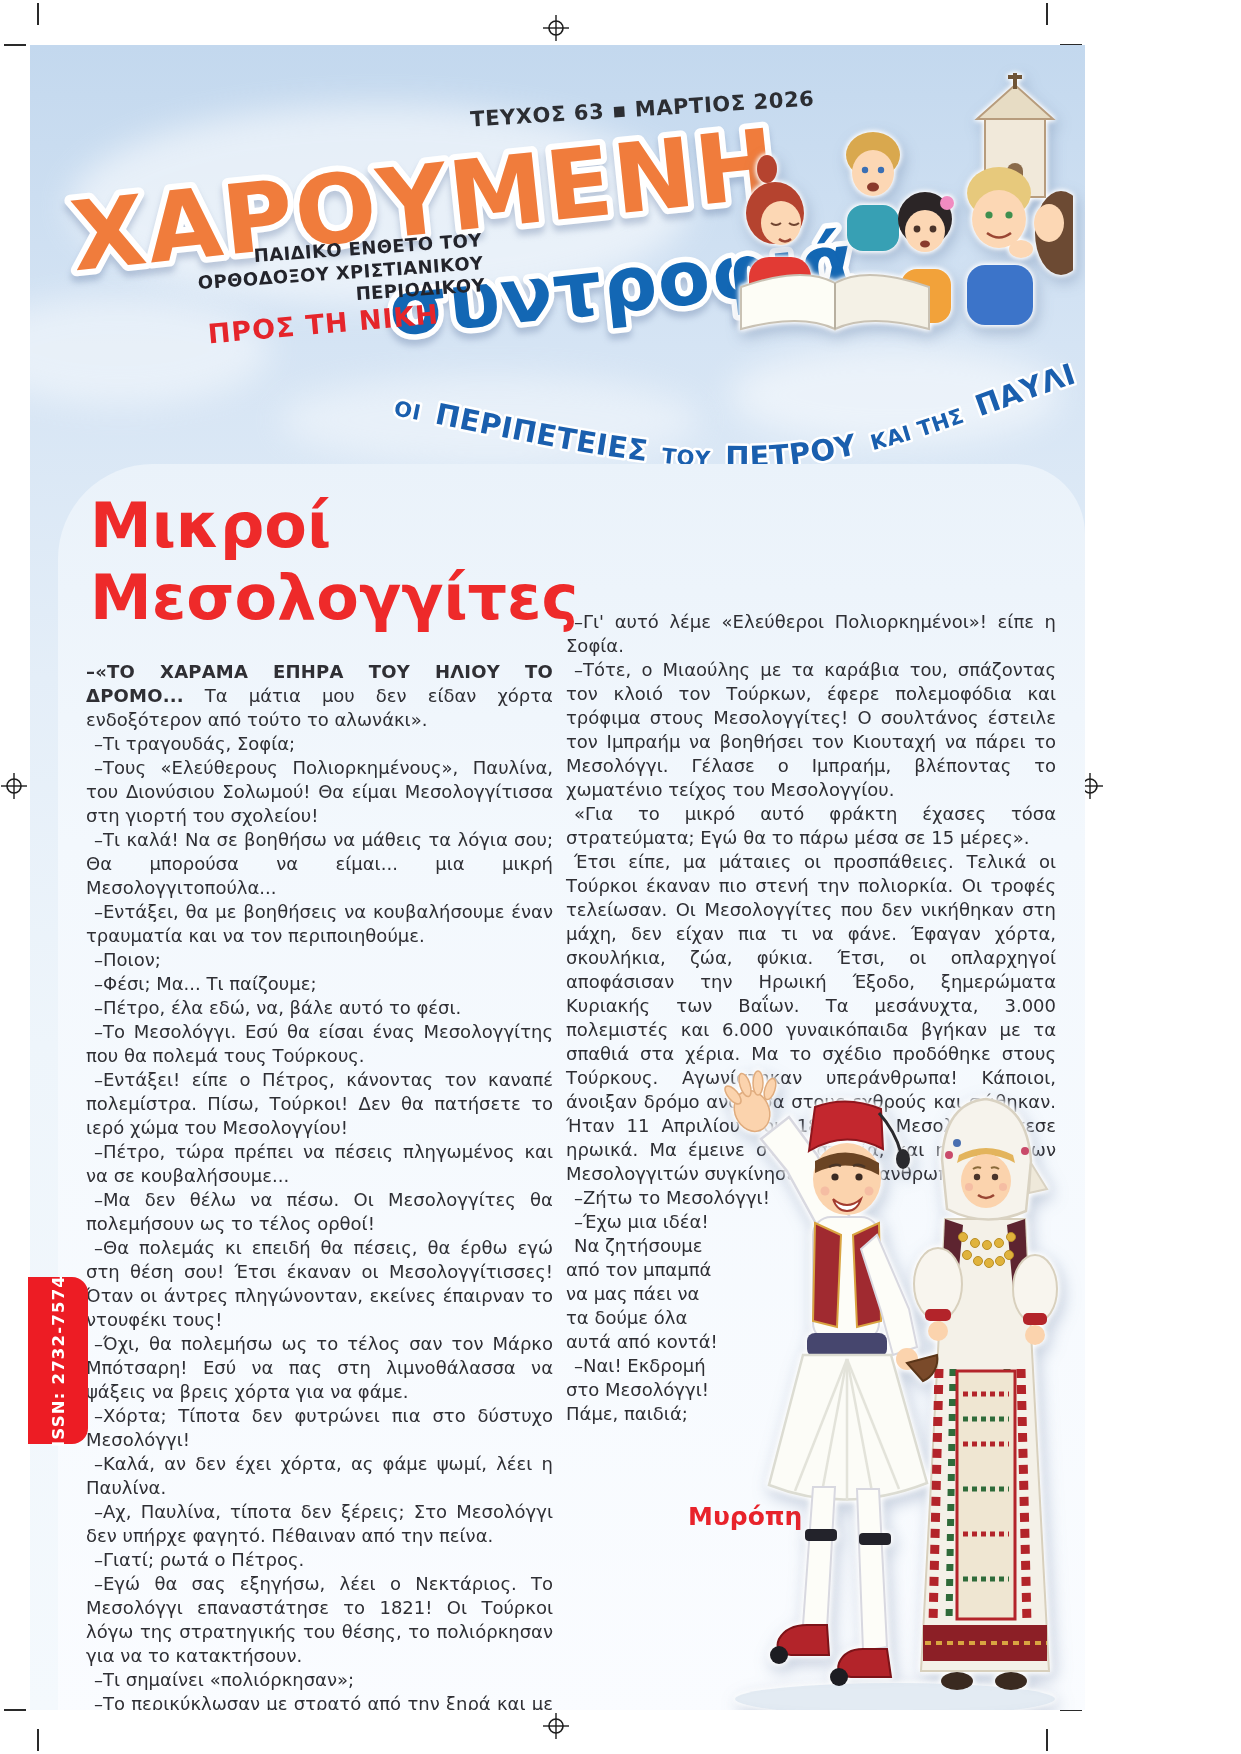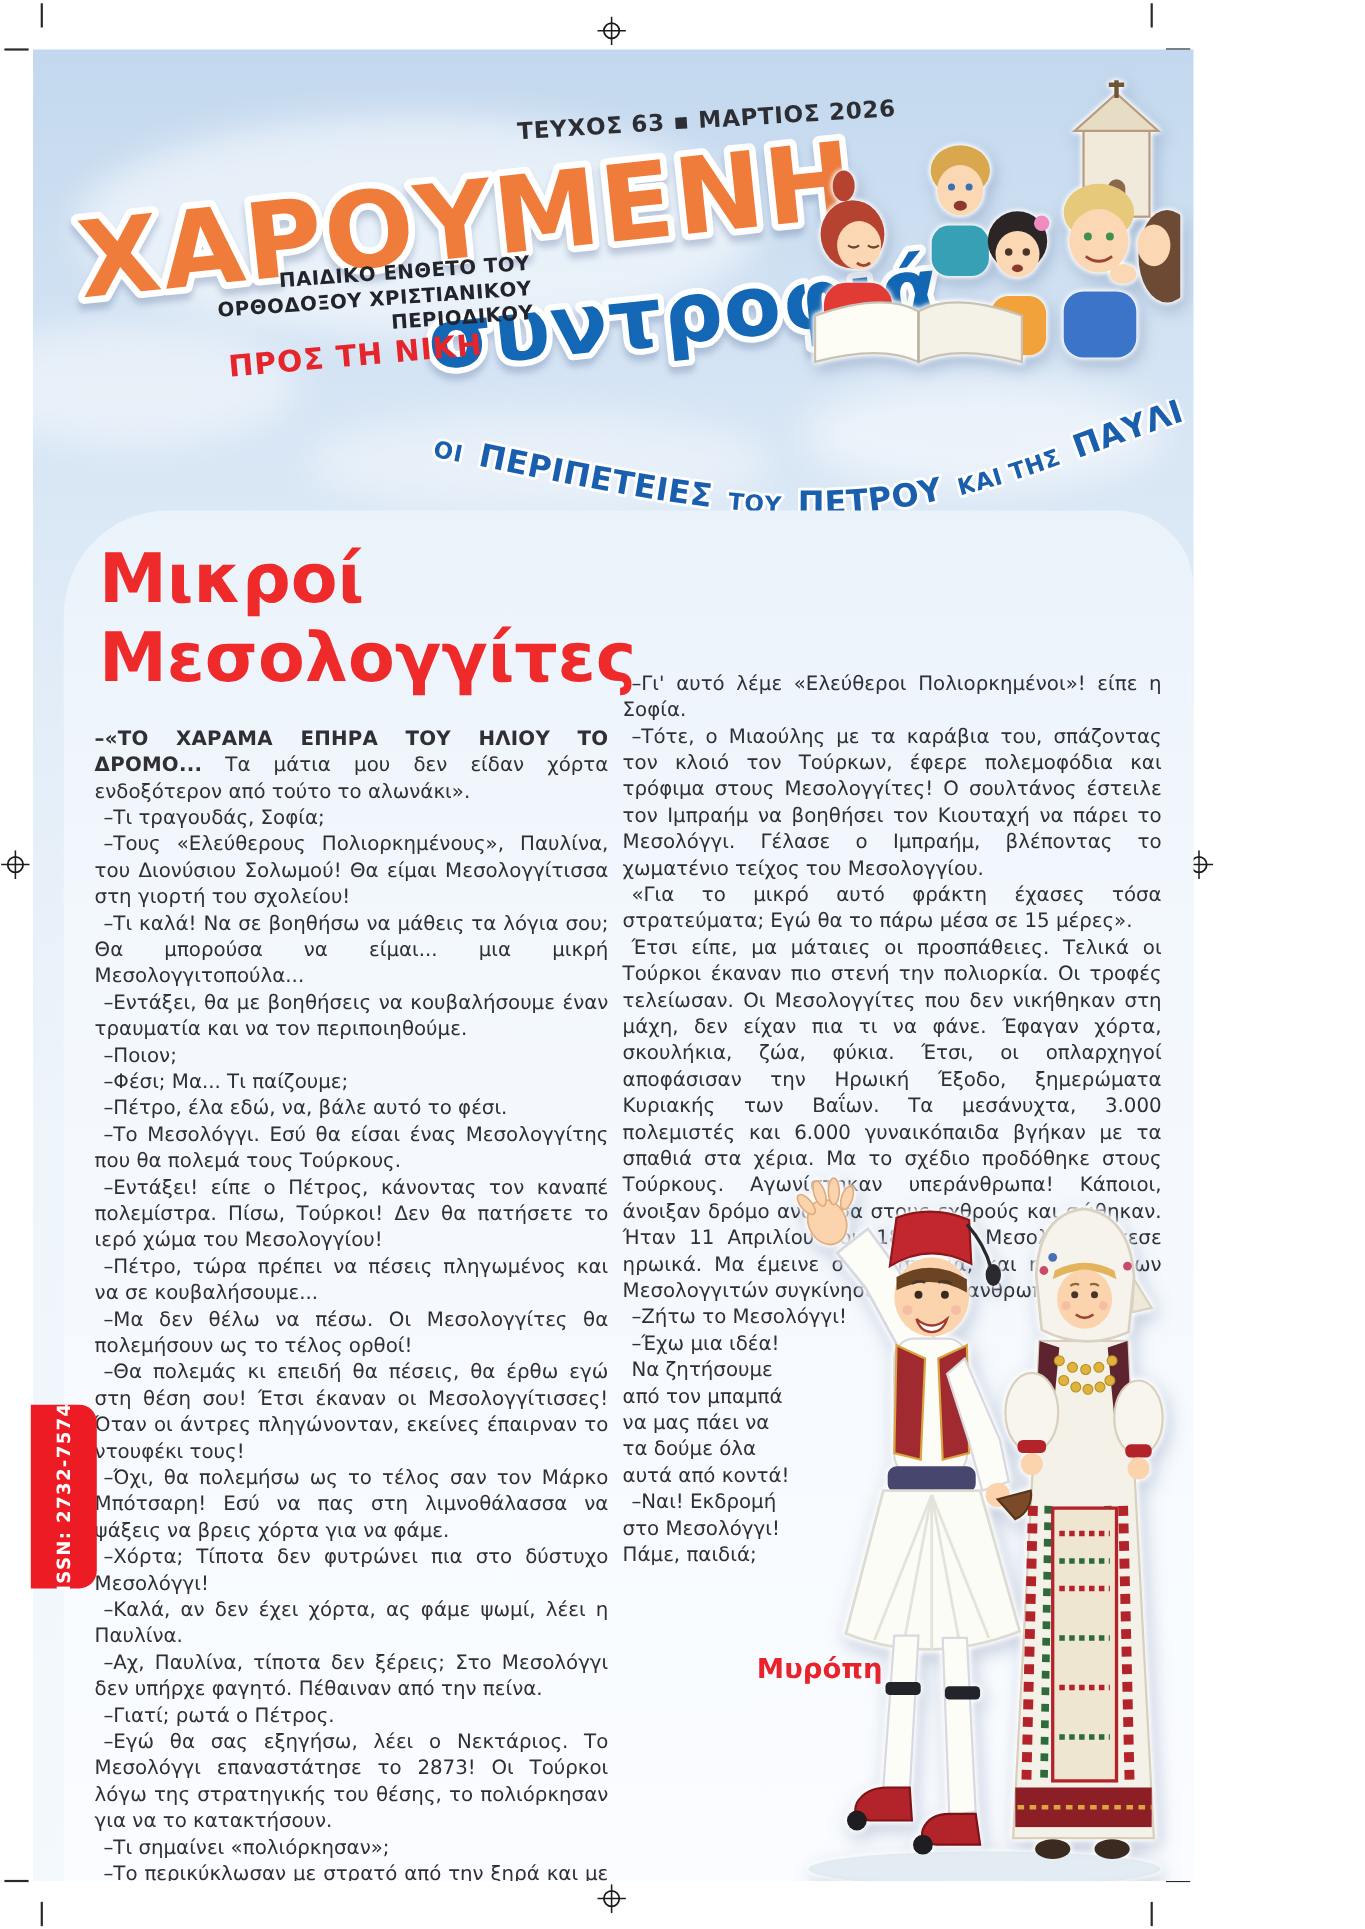--- a/index.html
+++ b/index.html
@@ -220,21 +220,21 @@
         <p>–Το Μεσολόγγι. Εσύ θα είσαι ένας Μεσολογγίτης που θα πολεμά τους Τούρκους.</p>
         <p>–Εντάξει! είπε ο Πέτρος, κάνοντας τον καναπέ πολεμίστρα. Πίσω, Τούρκοι! Δεν θα πατήσετε το ιερό χώμα του Μεσολογγίου!</p>
         <p>–Πέτρο, τώρα πρέπει να πέσεις πληγωμένος και να σε κουβαλήσουμε...</p>
         <p>–Μα δεν θέλω να πέσω. Οι Μεσολογγίτες θα πολεμήσουν ως το τέλος ορθοί!</p>
         <p>–Θα πολεμάς κι επειδή θα πέσεις, θα έρθω εγώ στη θέση σου! Έτσι έκαναν οι Μεσολογγίτισσες! Όταν οι άντρες πληγώνονταν, εκείνες έπαιρναν το ντουφέκι τους!</p>
         <p>–Όχι, θα πολεμήσω ως το τέλος σαν τον Μάρκο Μπότσαρη! Εσύ να πας στη λιμνοθάλασσα να ψάξεις να βρεις χόρτα για να φάμε.</p>
         <p>–Χόρτα; Τίποτα δεν φυτρώνει πια στο δύστυχο Μεσολόγγι!</p>
         <p>–Καλά, αν δεν έχει χόρτα, ας φάμε ψωμί, λέει η Παυλίνα.</p>
         <p>–Αχ, Παυλίνα, τίποτα δεν ξέρεις; Στο Μεσολόγγι δεν υπήρχε φαγητό. Πέθαιναν από την πείνα.</p>
         <p>–Γιατί; ρωτά ο Πέτρος.</p>
-        <p>–Εγώ θα σας εξηγήσω, λέει ο Νεκτάριος. Το Μεσολόγγι επαναστάτησε το 2873! Οι Τούρκοι λόγω της στρατηγικής του θέσης, το πολιόρκησαν για να το κατακτήσουν.</p>
+        <p>–Εγώ θα σας εξηγήσω, λέει ο Νεκτάριος. Το Μεσολόγγι επαναστάτησε το 1821! Οι Τούρκοι λόγω της στρατηγικής του θέσης, το πολιόρκησαν για να το κατακτήσουν.</p>
         <p>–Τι σημαίνει «πολιόρκησαν»;</p>
         <p>–Το περικύκλωσαν με στρατό από την ξηρά και με καράβια από τη θάλασσα, ώστε κανείς να μην μπορεί να περάσει. Μα οι πολιορκημένοι αντιστέκονταν γενναία!</p>
       </div>
 
       <div class="col col-right">
         <p>–Γι' αυτό λέμε «Ελεύθεροι Πολιορκημένοι»! είπε η Σοφία.</p>
         <p>–Τότε, ο Μιαούλης με τα καράβια του, σπάζοντας τον κλοιό τον Τούρκων, έφερε πολεμοφόδια και τρόφιμα στους Μεσολογγίτες! Ο σουλτάνος έστειλε τον Ιμπραήμ να βοηθήσει τον Κιουταχή να πάρει το Μεσολόγγι. Γέλασε ο Ιμπραήμ, βλέποντας το χωματένιο τείχος του Μεσολογγίου.</p>
         <p>«Για το μικρό αυτό φράκτη έχασες τόσα στρατεύματα; Εγώ θα το πάρω μέσα σε 15 μέρες».</p>
         <p>Έτσι είπε, μα μάταιες οι προσπάθειες. Τελικά οι Τούρκοι έκαναν πιο στενή την πολιορκία. Οι τροφές τελείωσαν. Οι Μεσολογγίτες που δεν νικήθηκαν στη μάχη, δεν είχαν πια τι να φάνε. Έφαγαν χόρτα, σκουλήκια, ζώα, φύκια. Έτσι, οι οπλαρχηγοί αποφάσισαν την Ηρωική Έξοδο, ξημερώματα Κυριακής των Βαΐων. Τα μεσάνυχτα, 3.000 πολεμιστές και 6.000 γυναικόπαιδα βγήκαν με τα σπαθιά στα χέρια. Μα το σχέδιο προδόθηκε στους Τούρκους. Αγωνίστηκαν υπεράνθρωπα! Κάποιοι, άνοιξαν δρόμο ανάμεσα στους εχθρούς και σώθηκαν. Ήταν 11 Απριλίου του 1826! Το Μεσολόγγι έπεσε ηρωικά. Μα έμεινε στην Ιστορία, και η θυσία των Μεσολογγιτών συγκίνησε όλη την ανθρωπότητα!</p>
         <p>–Ζήτω το Μεσολόγγι!</p>

